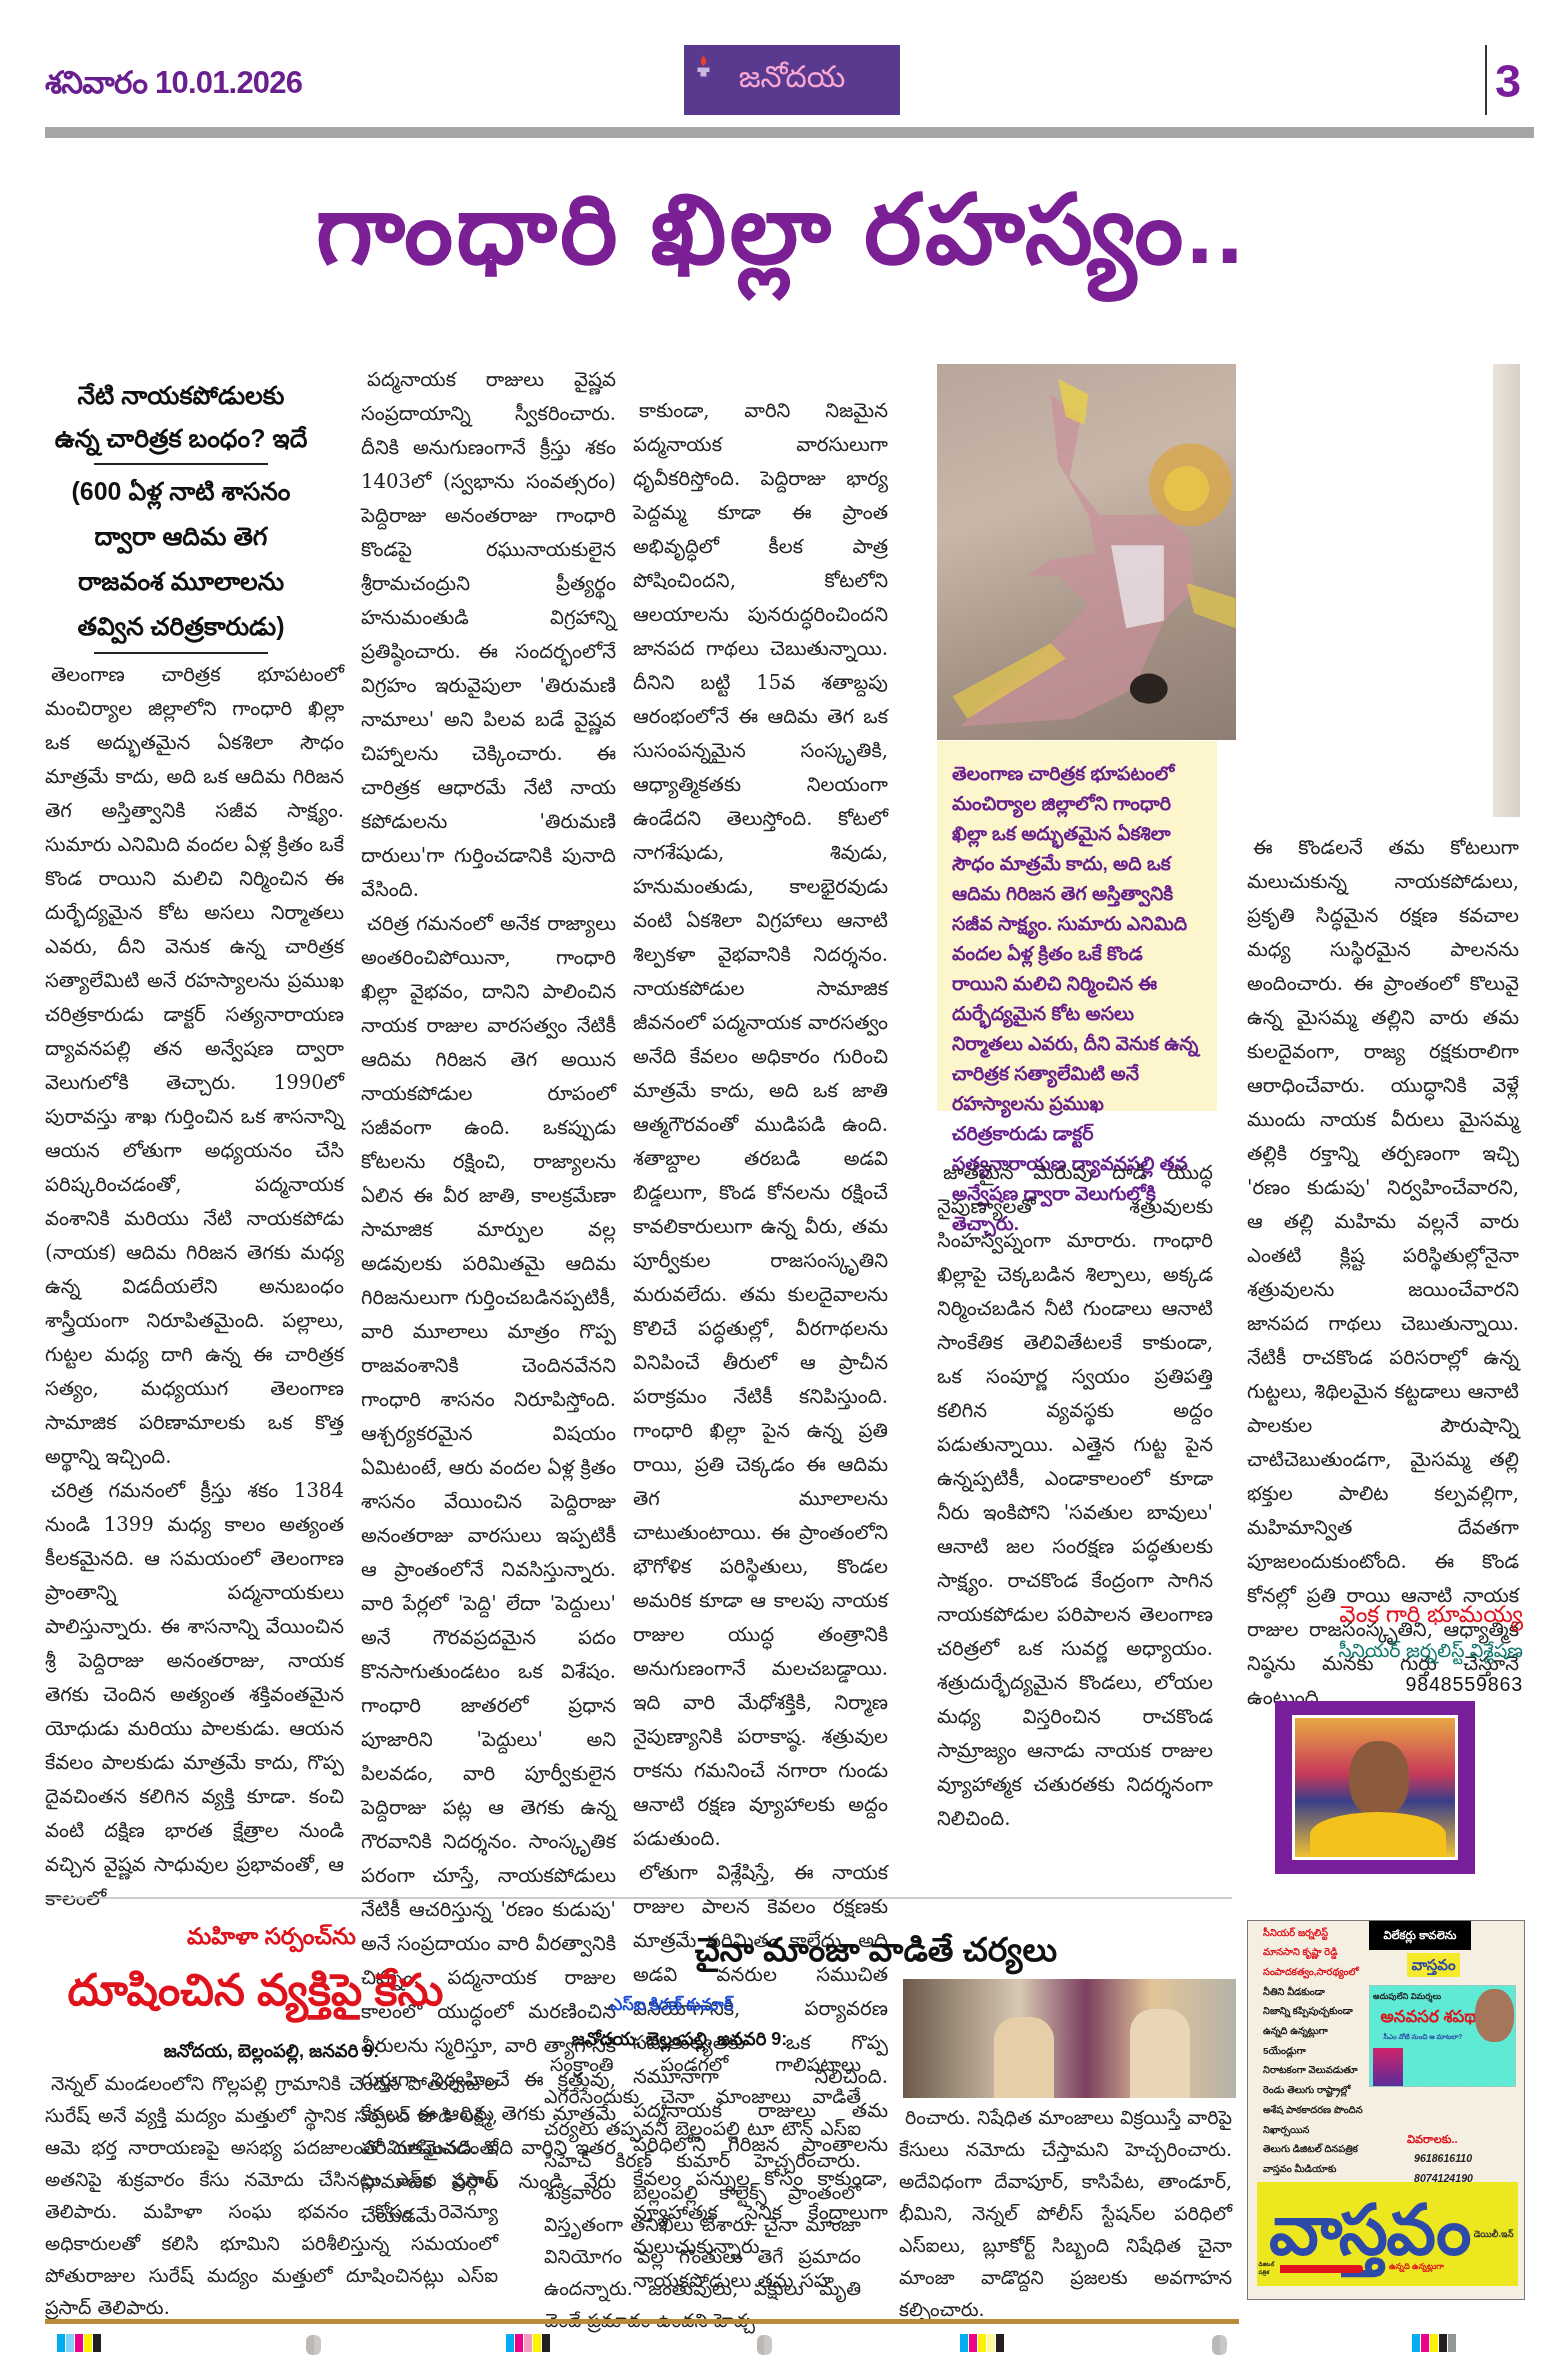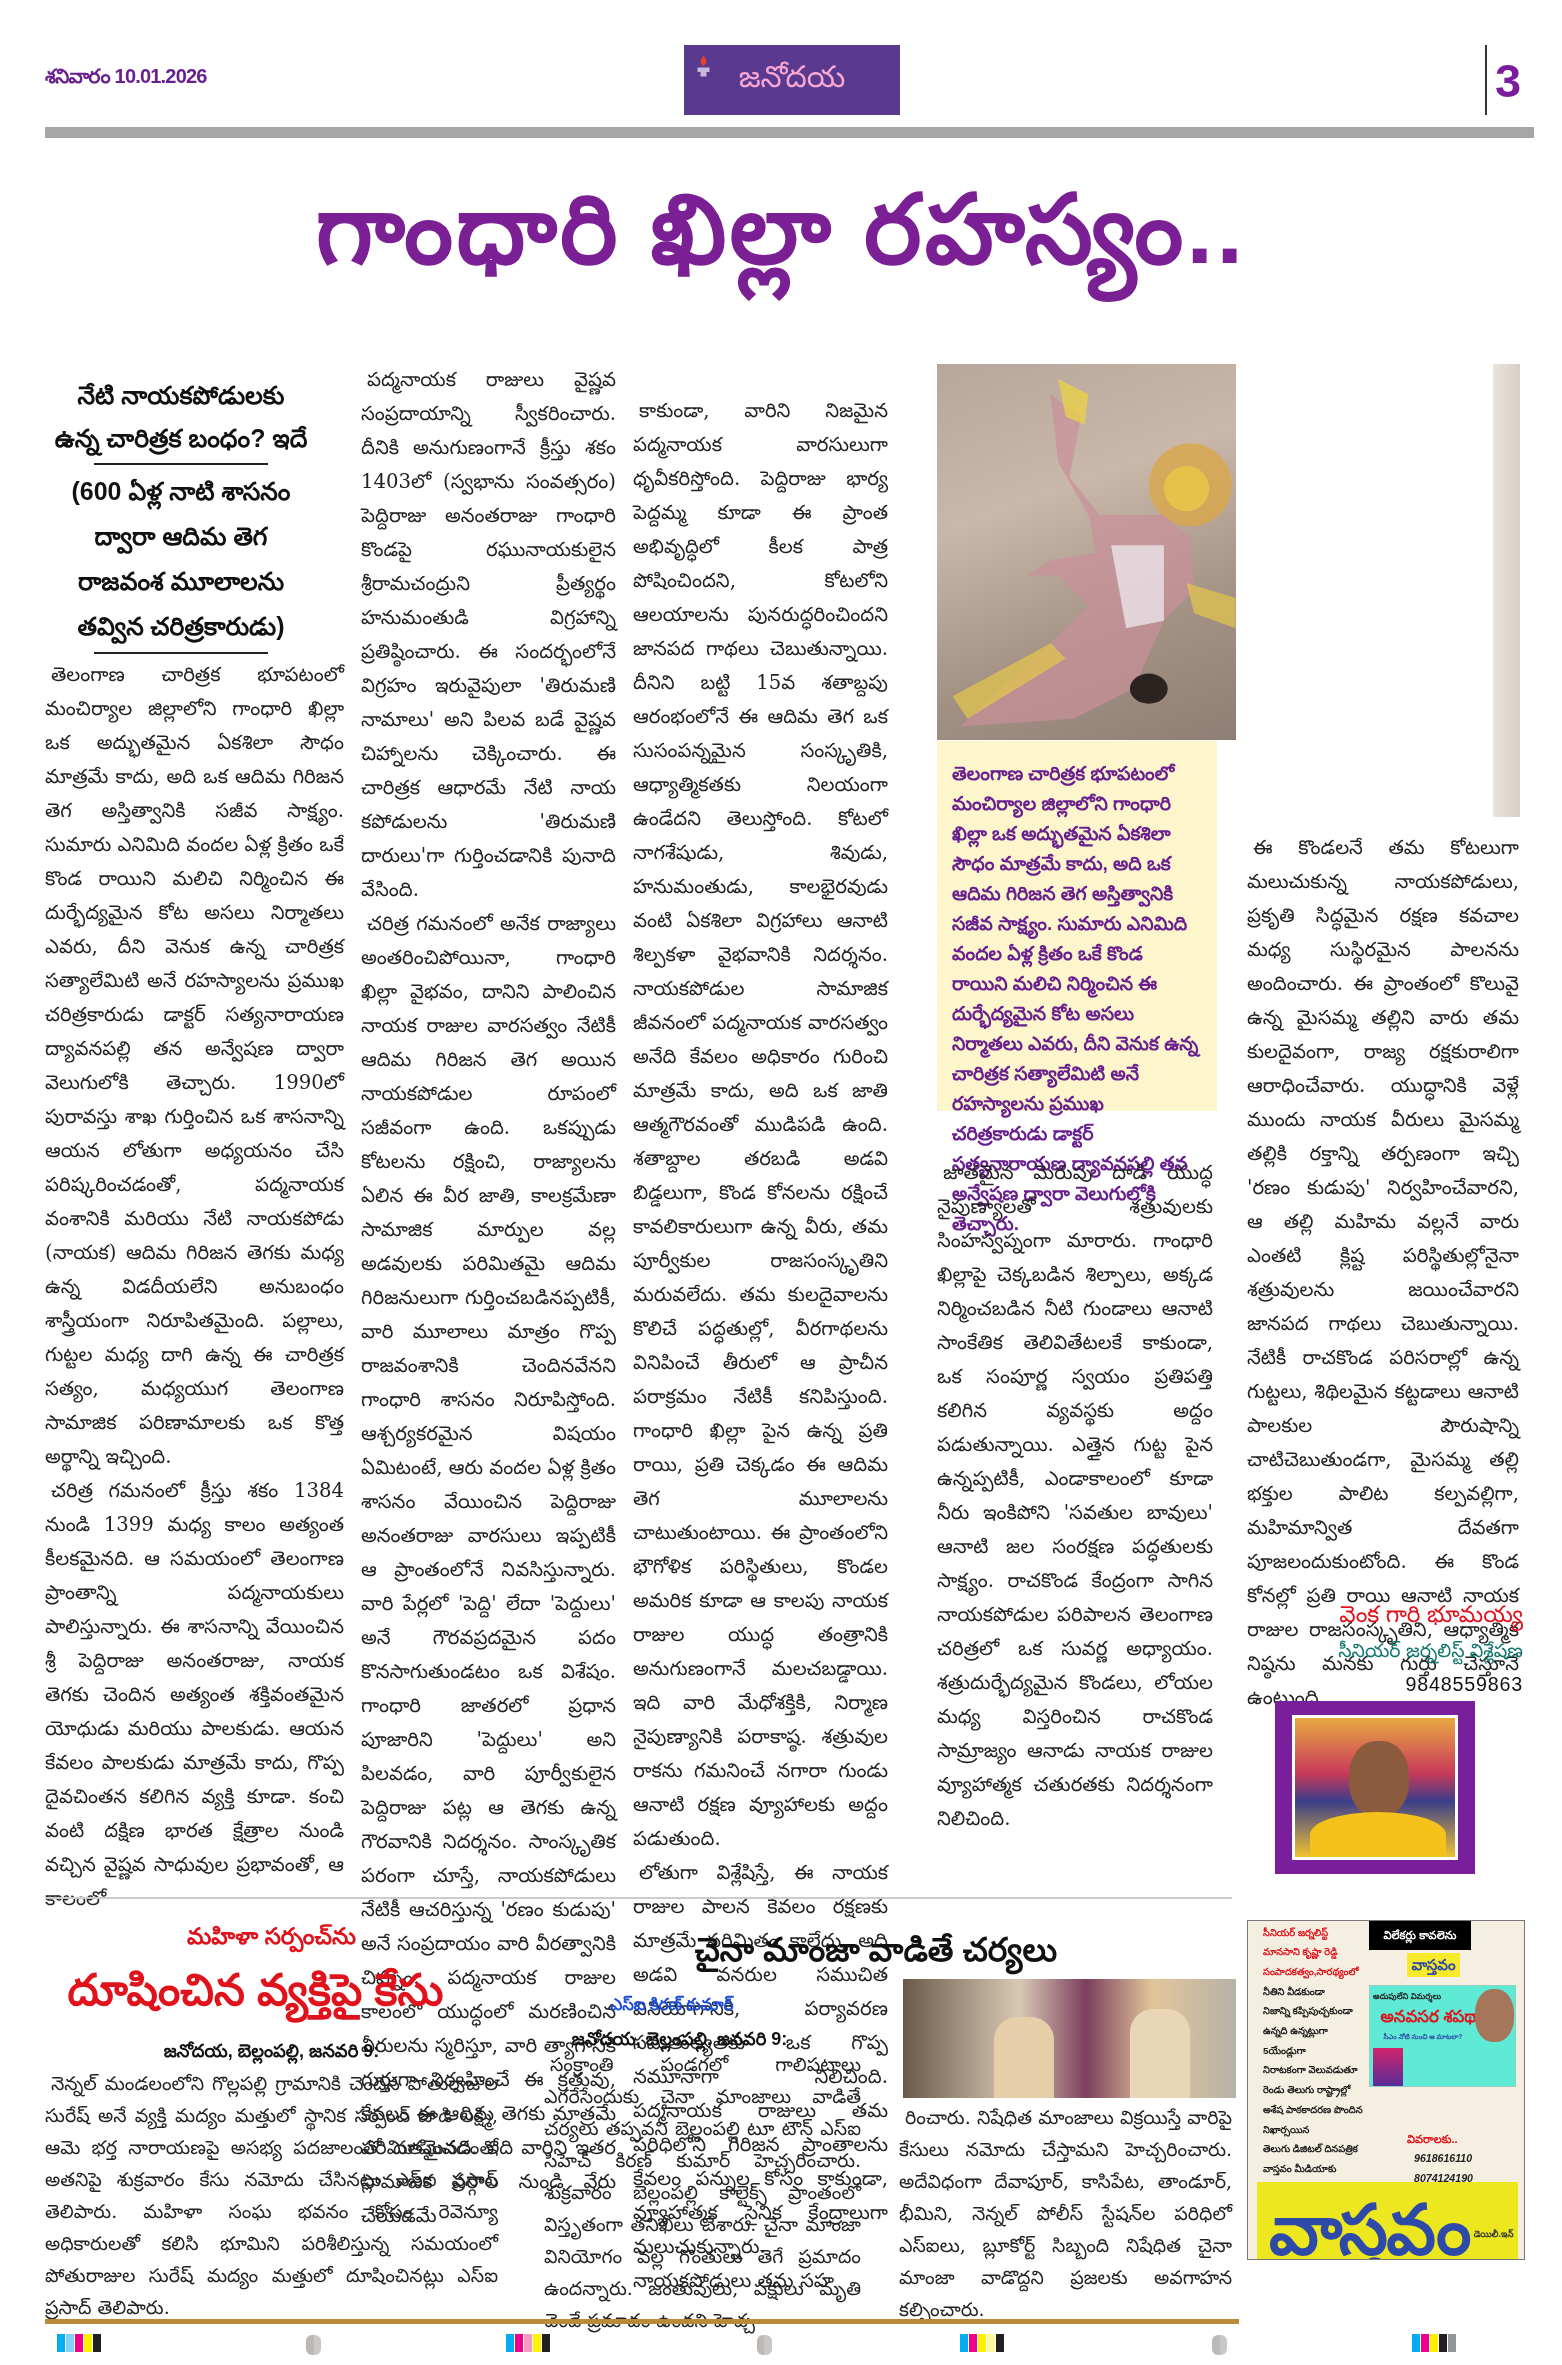--- a/index.html
+++ b/index.html
@@ -1,21 +1,21 @@
 <!DOCTYPE html>
 <html style="font-size:12px"><head>
 <meta charset="utf-8">
 <style>
   * { box-sizing: border-box; margin: 0; padding: 0; }
   html, body { width: 1562px; height: 2366px; background: #ffffff; overflow: hidden; }
   body { font-family: "DejaVu Sans", sans-serif; color: #1a1a1a; position: relative; }
 
   
   .masthead { position: absolute; left: 45px; top: 42px; width: 1489px; height: 76px; }
-  .date { position: absolute; left: 0; top: 23px; font-size: 20px; font-weight: bold; color: #6a1f8f; letter-spacing: -0.8px; font-family: "Liberation Sans", sans-serif; }
+  .date { position: absolute; left: 0; top: 23px; font-size: 31px; font-weight: bold; color: #6a1f8f; letter-spacing: -0.8px; font-family: "Liberation Sans", sans-serif; }
   .logo { position: absolute; left: 639px; top: 3px; width: 216px; height: 70px; background: #5a3a8f; display: flex; align-items: center; justify-content: center; }
   .logo-text { font-size: 30px; font-weight: normal; color: #f9a8d4; font-family: "Liberation Sans", sans-serif; }
   .logo-lamp { position: absolute; left: 9px; top: 9px; width: 21px; height: 24px; }
   .page-divider { position: absolute; left: 1440px; top: 3px; width: 1.5px; height: 70px; background: #333; }
   .page-num { position: absolute; left: 1450px; top: 10.6px; font-size: 47px; font-weight: bold; color: #7a1d9c; font-family: "Liberation Sans", sans-serif; }
   .grey-rule { position: absolute; left: 45px; top: 127px; width: 1489px; height: 11.3px; background: #a6a6a6; }
 
   
   .headline { position: absolute; left: 0; top: 174px; width: 1562px; text-align: center; font-size: 97px; font-weight: bold; color: #7b1f95; font-family: "Liberation Sans", sans-serif; letter-spacing: 3px; }
 
@@ -63,21 +63,21 @@
   .s2-dateline { position: absolute; left: 521px; top: 2029px; width: 317px; text-align: center; font-family: "Liberation Sans", sans-serif; font-weight: bold; font-size: 18px; color: #111; }
   .s2-body1 { left: 544px; top: 2048px; width: 317px; font-size: 19px; line-height: 32px; }
   .s2-photo { position: absolute; left: 903px; top: 1979px; width: 333px; height: 119px; background: linear-gradient(90deg, #6b5a4a 0%, #d8c9b4 35%, #7c3f5e 55%, #e2c69a 75%, #b6b2a8 100%); overflow: hidden; }
   .s2-photo .cop1 { position: absolute; left: 91px; top: 38px; width: 60px; height: 82px; background: #e6cfa8; border-radius: 23px 23px 0 0; }
   .s2-photo .cop2 { position: absolute; left: 227px; top: 30px; width: 60px; height: 89px; background: #e9d6b6; border-radius: 23px 23px 0 0; }
   .s2-body2 { left: 899px; top: 2101px; width: 333px; font-size: 19px; line-height: 32px; }
 
   .bottom-rule { position: absolute; left: 45px; top: 2319px; width: 1194px; height: 4.5px; background: #b88a3a; }
 
   
-  .ad { position: absolute; left: 1247px; top: 1920px; width: 278px; height: 340px; border: 1.5px solid #777; background: #f5efe1; overflow: hidden; font-family: "Liberation Sans", sans-serif; font-weight: bold; }
+  .ad { position: absolute; left: 1247px; top: 1920px; width: 278px; height: 380px; border: 1.5px solid #777; background: #f5efe1; overflow: hidden; font-family: "Liberation Sans", sans-serif; font-weight: bold; }
   .ad .lines { position: absolute; left: 15px; top: 1.5px; width: 151px; font-size: 9.8px; line-height: 19.7px; }
   .ad .lines .red { color: #e0121c; }
   .ad .hiring { position: absolute; left: 121px; top: 0; width: 102px; height: 29px; background: #000000; color: #fff; font-size: 11.3px; text-align: center; line-height: 29px; }
   .ad .mini-logo { position: absolute; left: 159px; top: 32px; width: 53px; height: 24px; background: #f7ea2a; color: #2e4aa8; text-align: center; font-size: 15px; line-height: 24px; }
   .ad .clip { position: absolute; left: 121px; top: 64px; width: 147px; height: 102px; background: #5eead4; border: 0.8px dashed #bbb; }
   .ad .clip .t1 { position: absolute; left: 3px; top: 4.5px; font-size: 8.3px; color: #222; }
   .ad .clip .t2 { position: absolute; left: 10.6px; top: 21px; font-size: 16.6px; color: #e0121c; }
   .ad .clip .t3 { position: absolute; left: 13.6px; top: 47px; font-size: 6.8px; color: #2e4aa8; }
   .ad .clip .face { position: absolute; right: 1.5px; top: 3px; width: 39px; height: 53px; background: #a5765a; border-radius: 45%; }
   .ad .clip .box { position: absolute; left: 3px; top: 62px; width: 30px; height: 38px; background: linear-gradient(#d1236a,#5a2c9a); }

